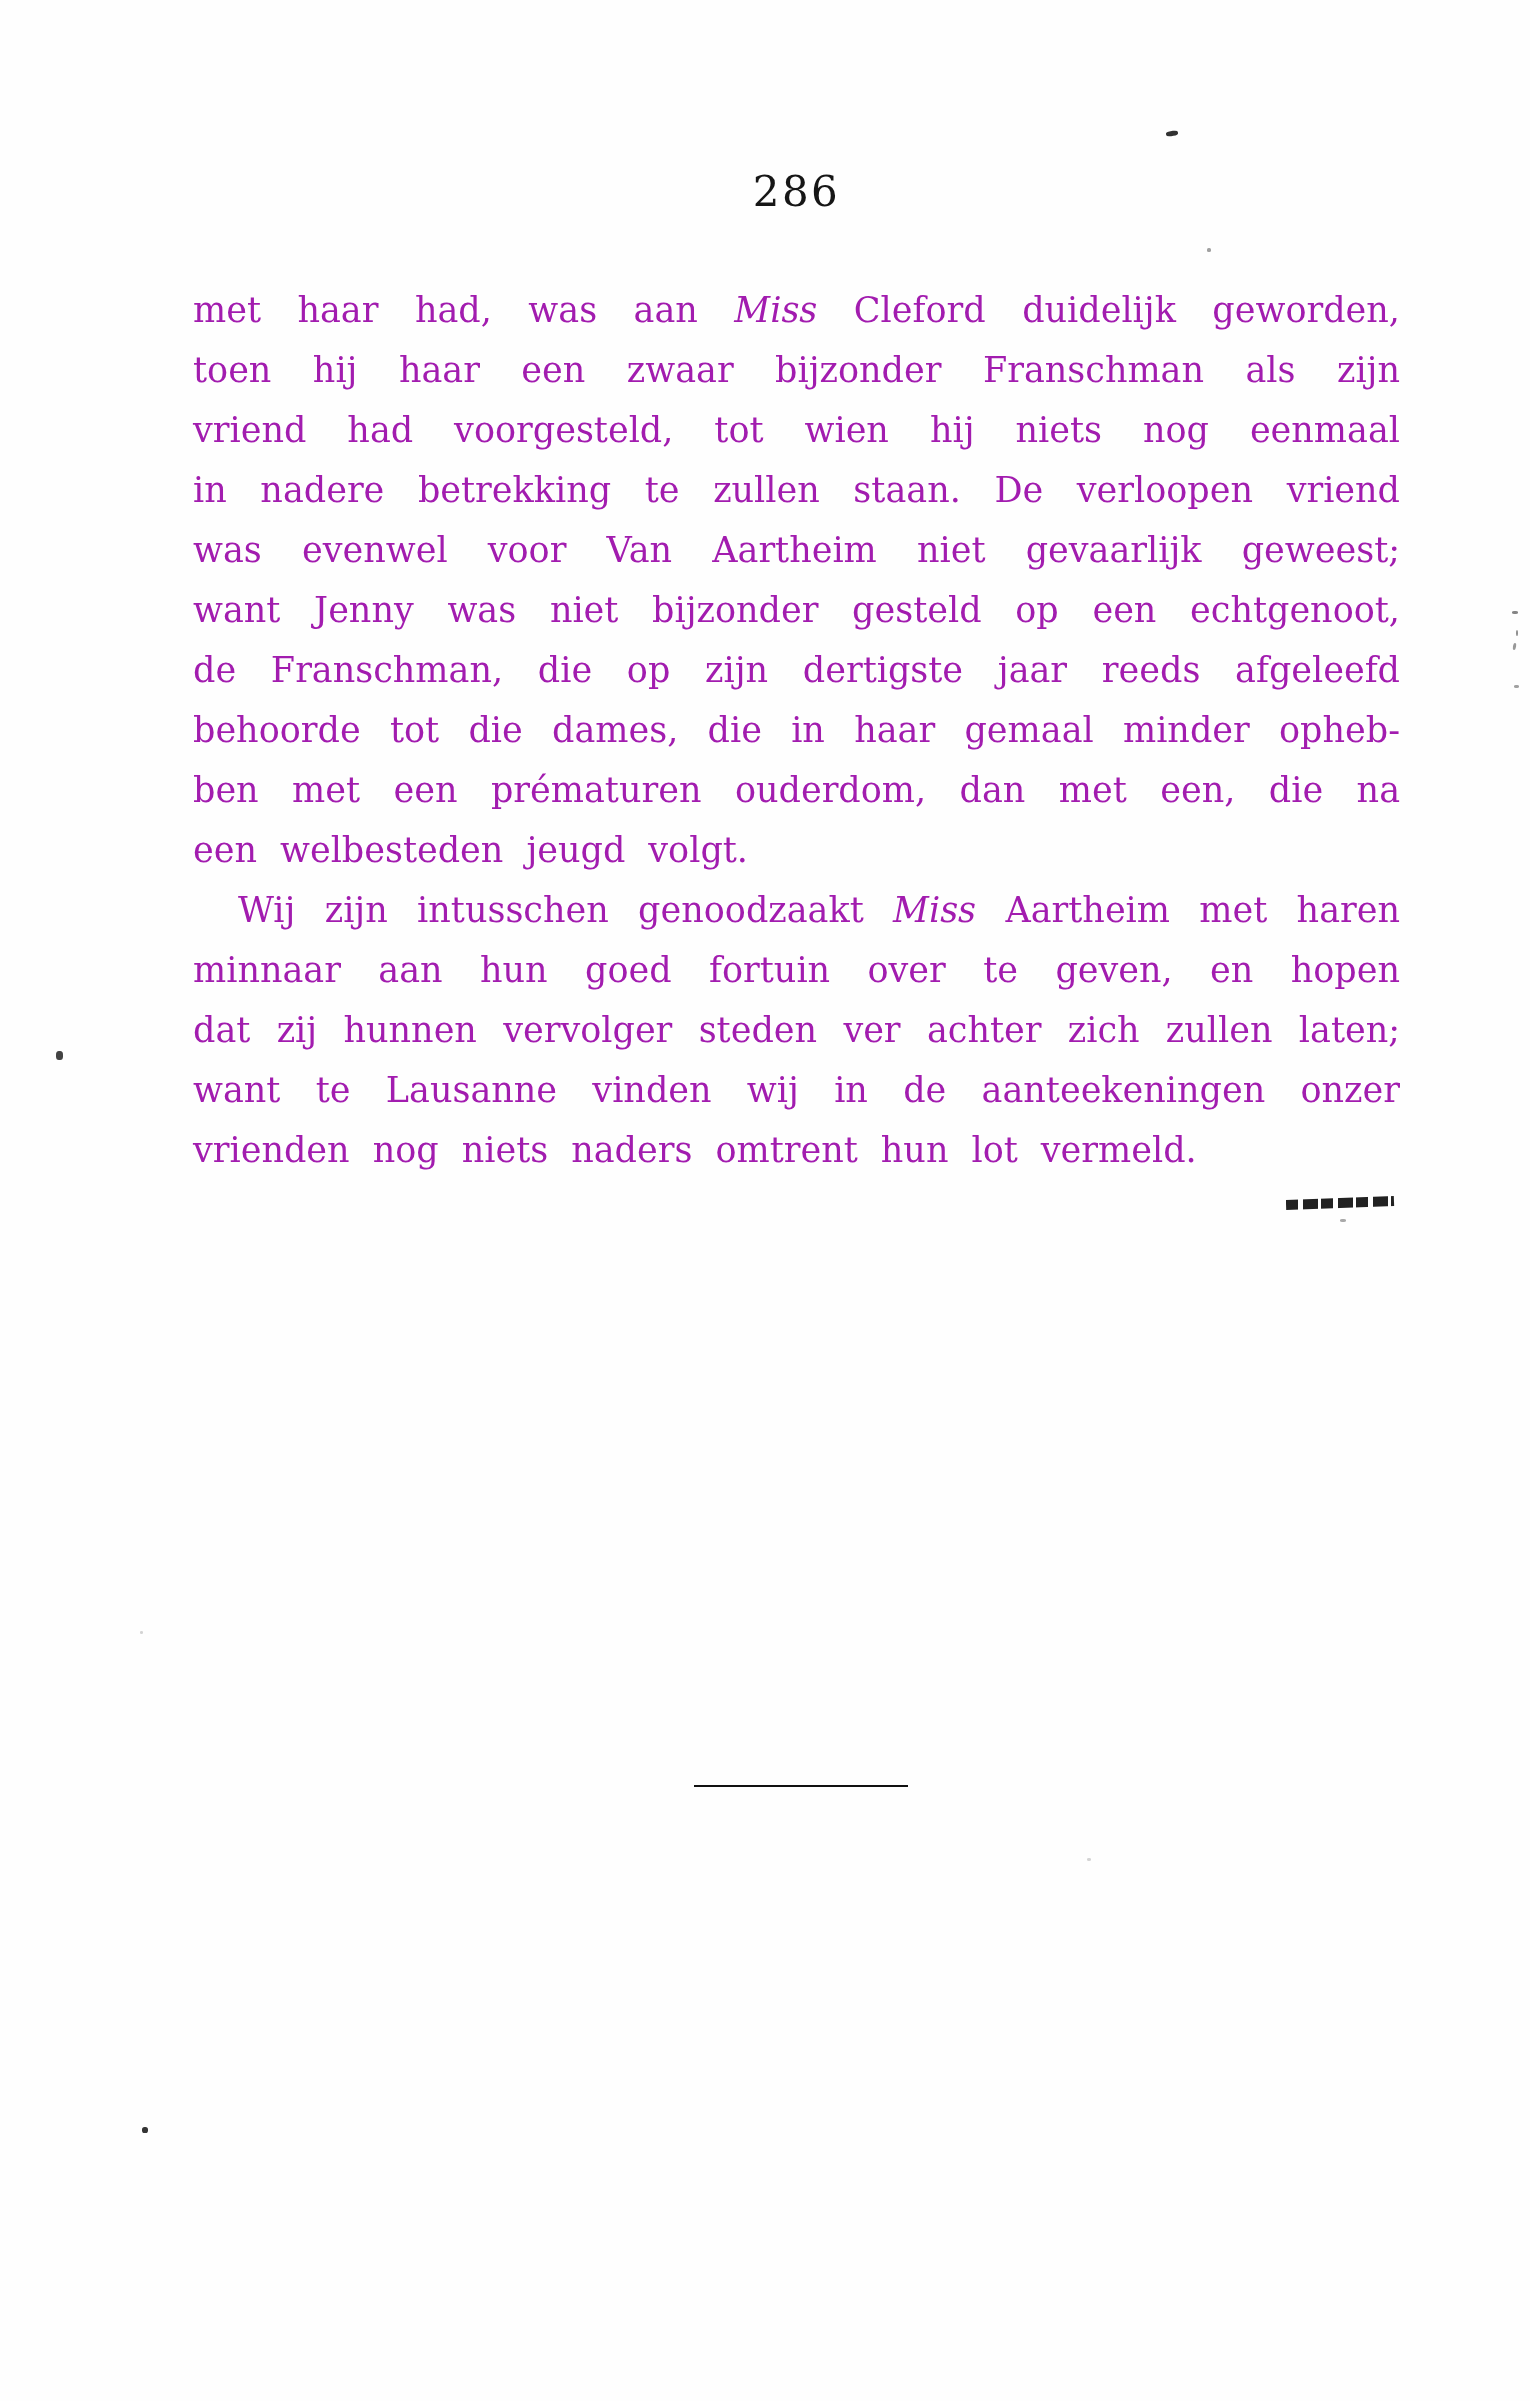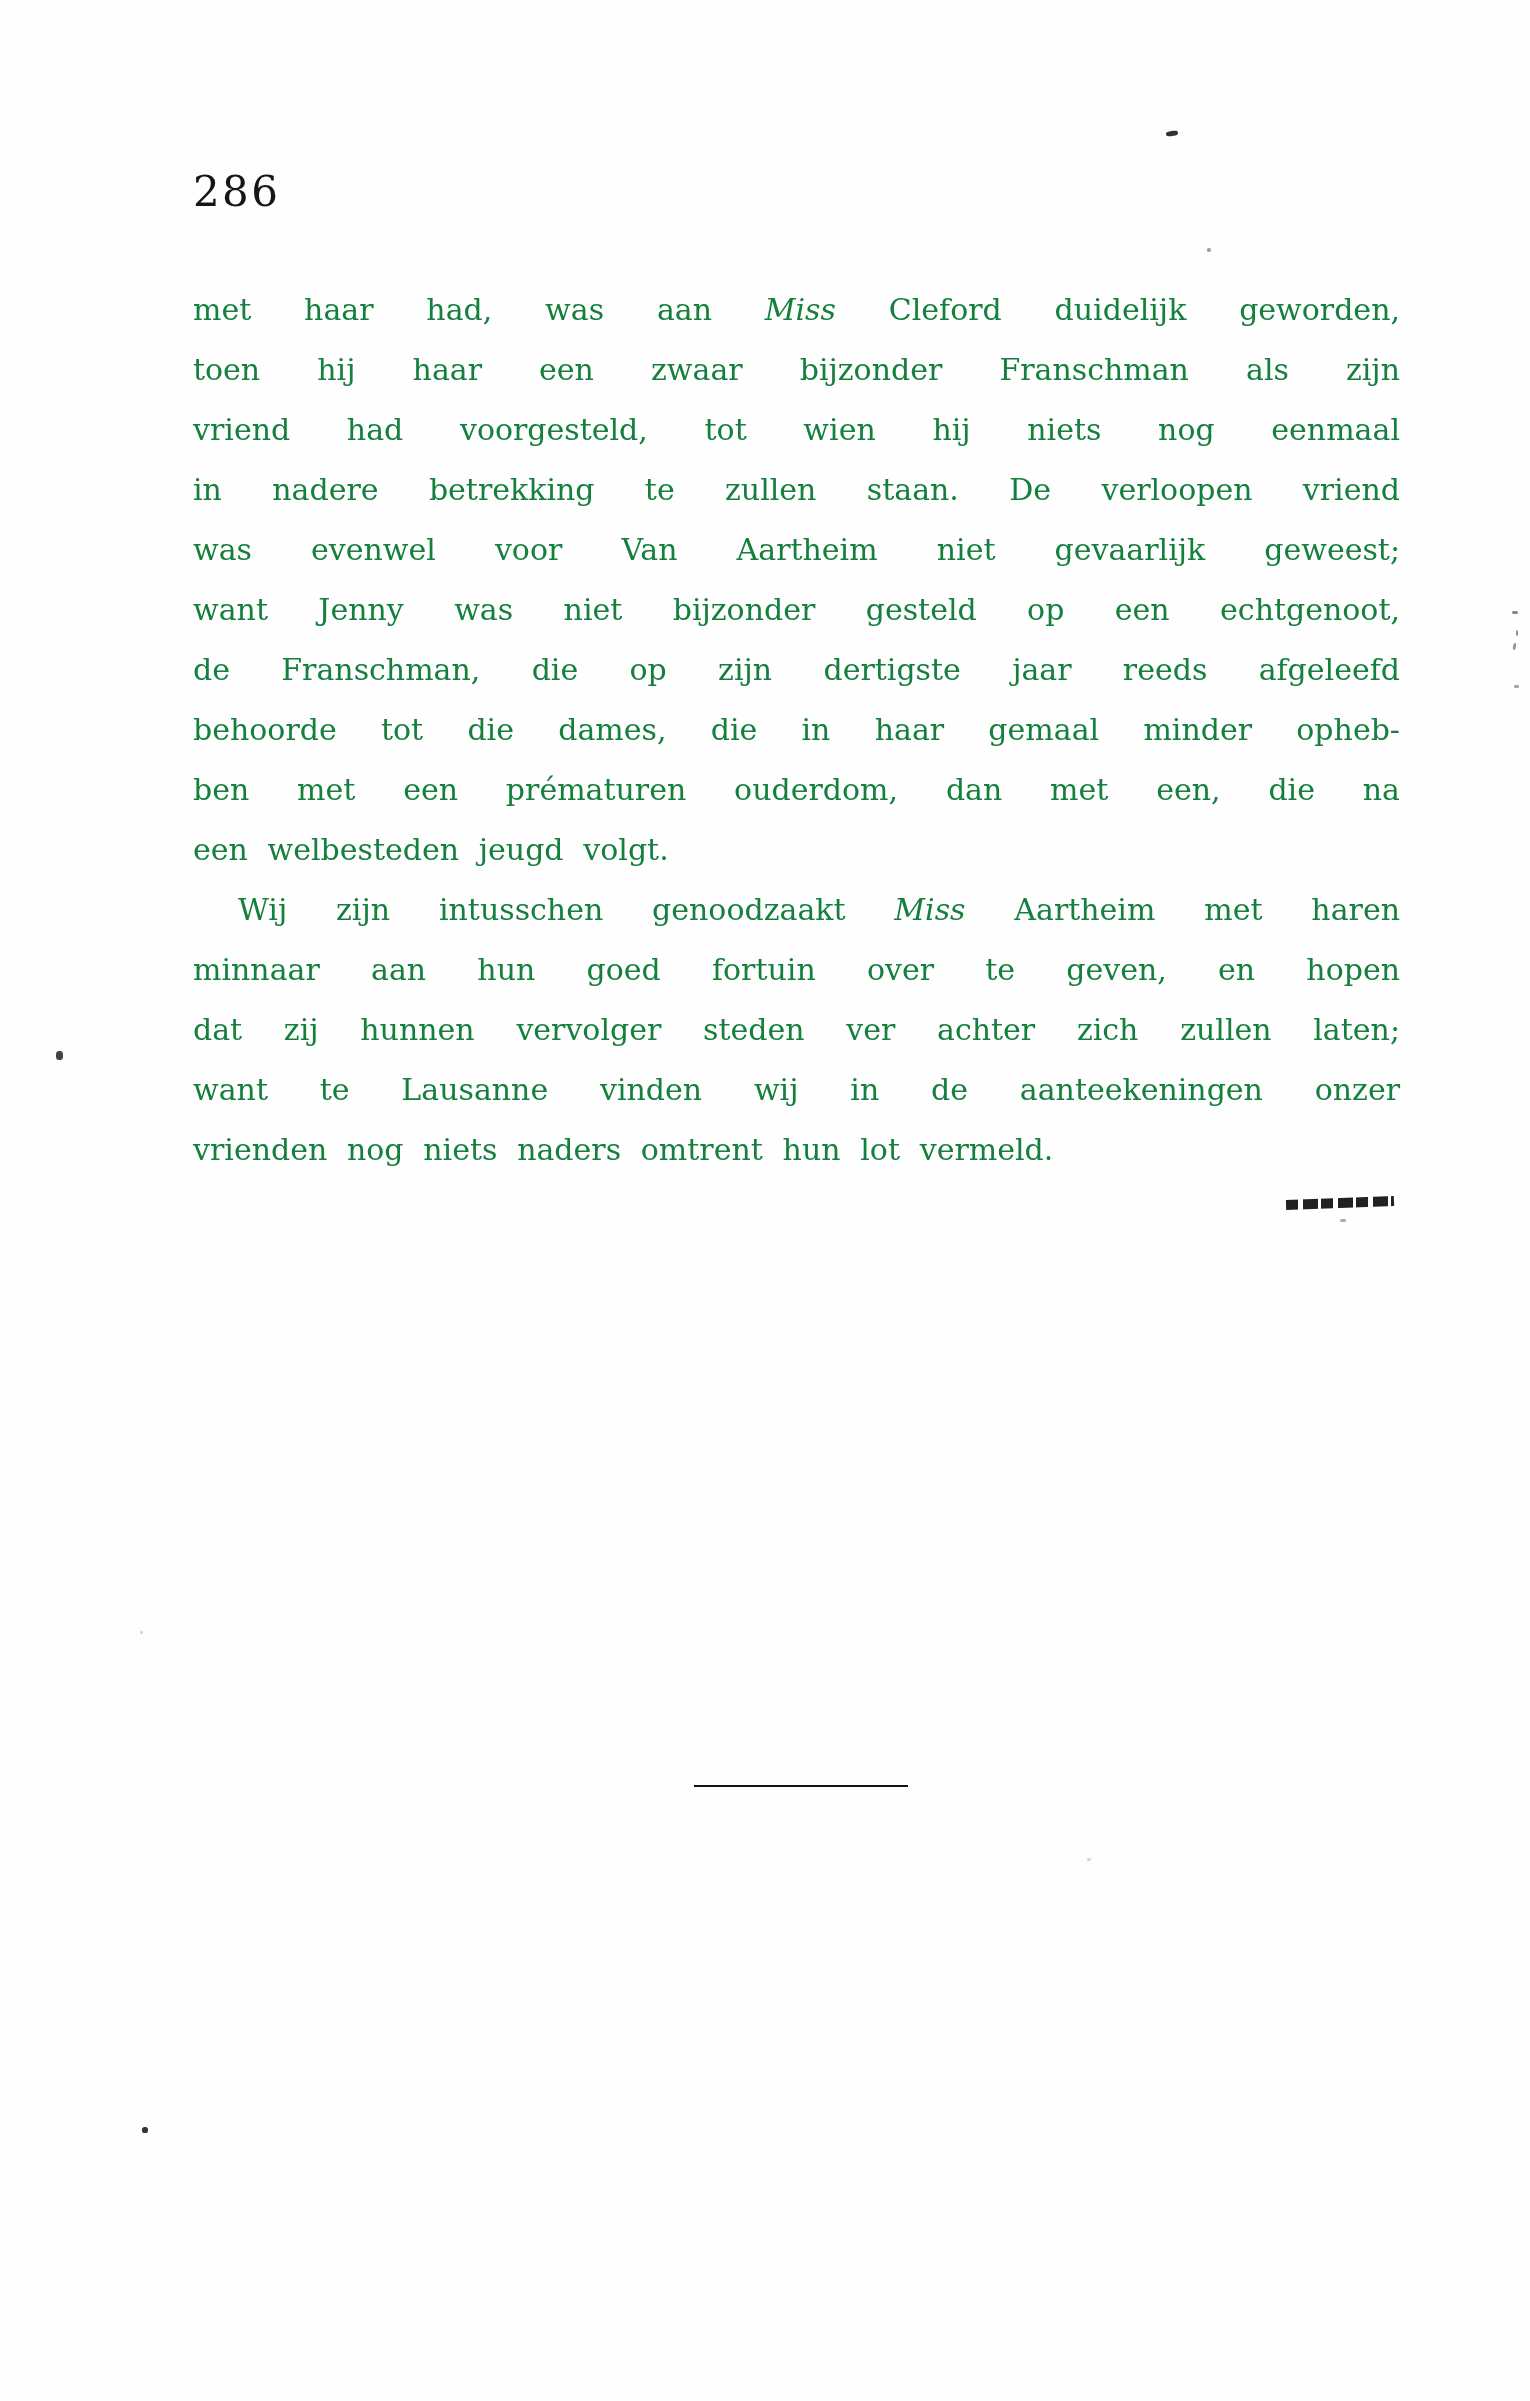--- a/index.html
+++ b/index.html
@@ -14,33 +14,33 @@
   .page {
     position: absolute;
     inset: 0;
     background: #fefefe;
   }
   .page-number {
     position: absolute;
     top: 167px;
     left: 193px;
     width: 1207px;
-    text-align: left;
+    text-align: center;
     font-size: 42px;
     letter-spacing: 2.4px;
     color: #161616;
   }
   .text-block {
     position: absolute;
     top: 280px;
     left: 193px;
     width: 1207px;
-    font-size: 30px;
+    font-size: 35px;
     line-height: 60px;
-    color: #15803d;
+    color: #a21caf;
   }
   .paragraph { margin: 0; }
   .line {
     text-align: justify;
     text-align-last: justify;
     white-space: normal;
     height: 60px;
     overflow: visible;
   }
   .line.last {

